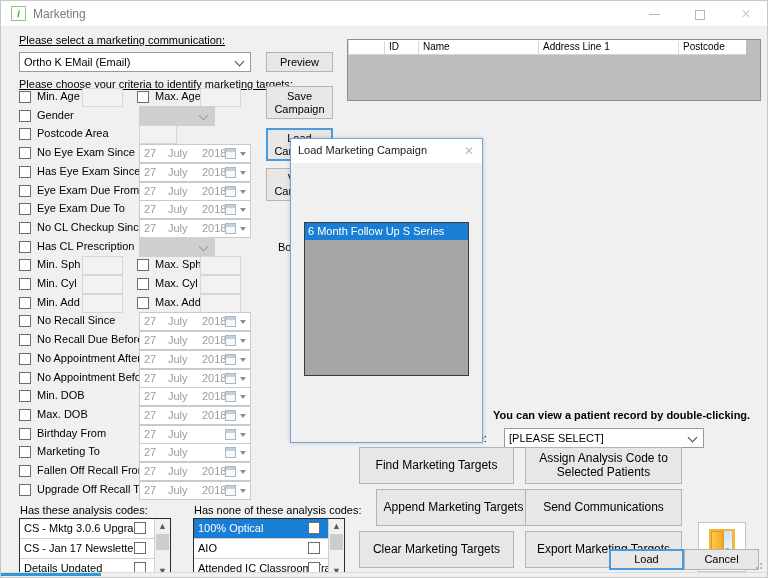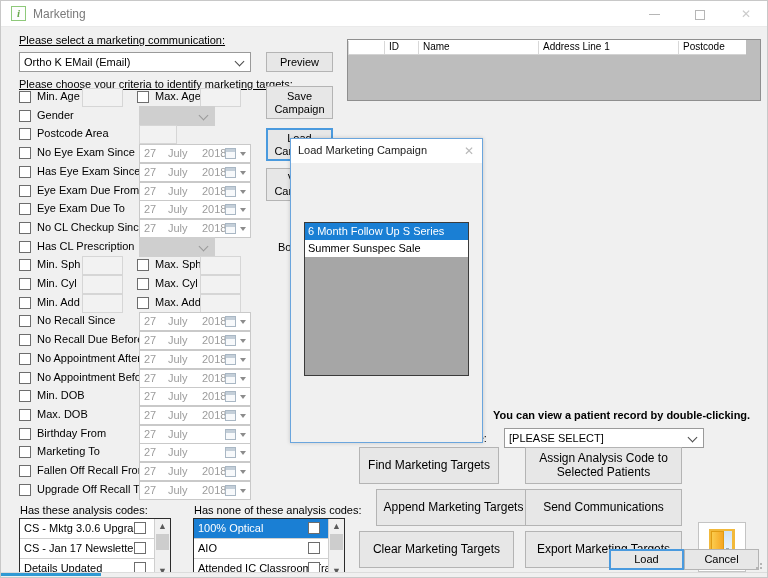--- a/index.html
+++ b/index.html
@@ -584,21 +584,21 @@
 
   <div class="hint" style="left:492px; top:408px;">You can view a patient record by double-clicking.</div>
 
   <div class="lbl" style="left:440px; top:431px;">sis Code:</div>
   <div class="combo" style="left:503px; top:427px; width:200px;">
     <span>[PLEASE SELECT]</span>
     <span class="arrow"></span>
   </div>
 
   <div id="action-buttons">
-      <div class="btn big" style="left: 358px; top: 446px; width: 140px; height: 37px; align-items: center;">
+      <div class="btn big" style="left: 358px; top: 446px; width: 155px; height: 37px; align-items: center;">
         <span style="white-space: pre-line;">Find Marketing Targets</span>
       </div>
       <div class="btn big" style="left: 524px; top: 446px; width: 157px; height: 37px;">
         <span style="white-space: pre-line;">Assign Analysis Code to
 Selected Patients</span>
       </div>
       <div class="btn big" style="left: 375px; top: 488px; width: 155px; height: 37px;">
         <span style="white-space: pre-line;">Append Marketing Targets</span>
       </div>
       <div class="btn big" style="left: 524px; top: 488px; width: 157px; height: 37px;">
@@ -628,21 +628,20 @@
     </div>
 
     <div class="radio on" style="left:17px; top:171px;" id="radio0"></div>
     <div class="lbl" style="left:35px; top:172px;">Just this branch</div>
 
     <div class="radio" style="left:17px; top:194px;" id="radio1"></div>
     <div class="lbl" style="left:35px; top:195px;">All branches</div>
 
     <div id="dlg-list">
         <div class="item sel">6 Month Follow Up S Series</div>
-        <div class="item">Summer Sunspec Sale</div>
       </div>
 
     <div class="btn focus" style="left:318px; top:410px; width:75px; height:21px;">
       <span>Load</span>
     </div>
     <div class="btn" style="left:393px; top:410px; width:75px; height:21px;">
       <span>Cancel</span>
     </div>
   </div>
 

